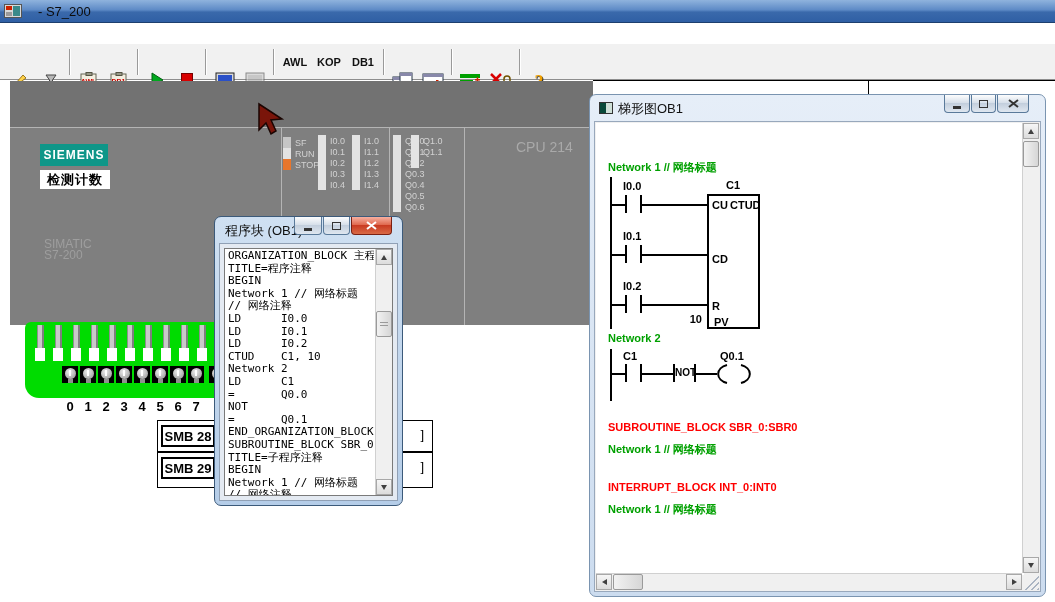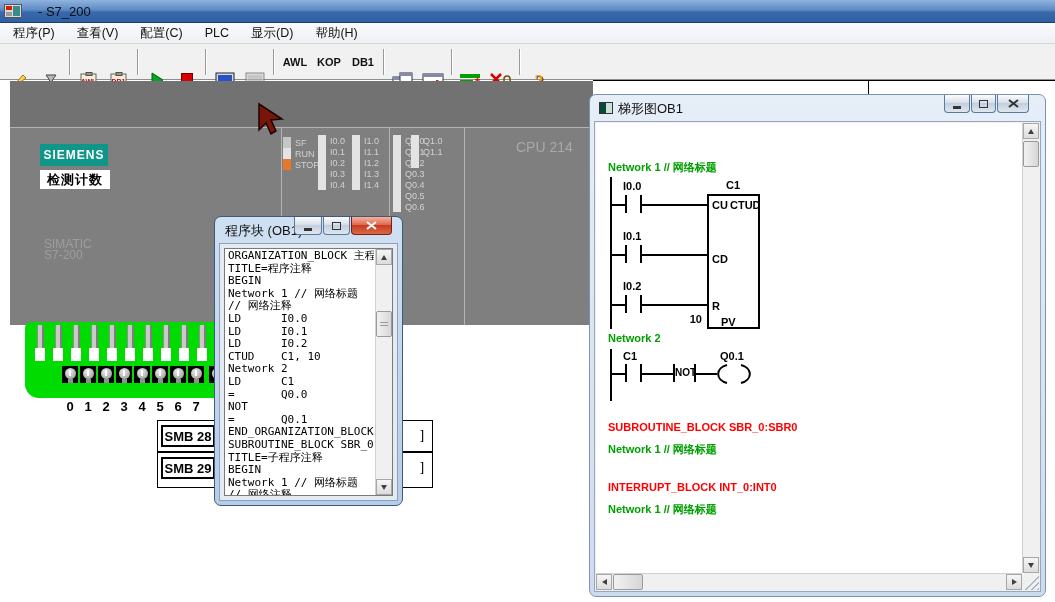--- a/index.html
+++ b/index.html
@@ -132,28 +132,20 @@
   <div class="titlebar">
     <svg width="18" height="15">
       <rect x="0.5" y="0.5" width="17" height="13" fill="#d8d8d8" stroke="#555"></rect>
       <rect x="2" y="2" width="6" height="4" fill="#cc2200"></rect>
       <rect x="9" y="2" width="7" height="10" fill="#3a8a8a"></rect>
       <rect x="2" y="8" width="6" height="4" fill="#9a9a9a"></rect>
     </svg>
     <span class="title">- S7_200</span>
   </div>
 
-  <div class="menubar">
-      <span class="menu-item">程序(P)</span>
-      <span class="menu-item">查看(V)</span>
-      <span class="menu-item">配置(C)</span>
-      <span class="menu-item">PLC</span>
-      <span class="menu-item">显示(D)</span>
-      <span class="menu-item">帮助(H)</span>
-    </div>
 
   <div class="toolbar">
     <div class="tbtn">
       <svg width="24" height="22">
         <rect x="3" y="13" width="18" height="7" fill="#c8c8c8" stroke="#333"></rect>
         <rect x="5" y="15" width="3" height="3" fill="#00a000"></rect>
         <rect x="10" y="14.5" width="9" height="1.5" fill="#00a000"></rect>
         <rect x="10" y="17" width="9" height="1.5" fill="#00a000"></rect>
         <polygon points="6,12 14,3 17,6 9,12" fill="#ffd24a" stroke="#805a00" stroke-width="0.8"></polygon>
       </svg>
@@ -544,21 +536,21 @@
         <div class="tick" style="left:29px;top:172px;"></div>
         <div class="tick" style="left:44px;top:172px;"></div>
         <div class="wire" style="left:46px;top:181px;width:65px;"></div>
 
         <span class="lad-lbl" style="left:124px;top:56px;width:26px;text-align:center;">C1</span>
         <div class="ctr-box">
           <span class="pin" style="left:3px;top:3px;">CU</span>
           <span class="pin" style="left:21px;top:3px;">CTUD</span>
           <span class="pin" style="left:3px;top:57px;">CD</span>
           <span class="pin" style="left:3px;top:104px;">R</span>
-          <span class="pin" style="left:12px;top:120px;">PV</span>
+          <span class="pin" style="left:5px;top:120px;">PV</span>
         </div>
         <span class="lad-lbl" style="left:88px;top:190px;width:18px;text-align:right;">10</span>
 
         <span class="lad-green" style="left:12px;top:209px;">Network 2</span>
 
         <div class="vrail" style="left:14px;top:226px;height:52px;"></div>
         <span class="lad-lbl" style="left:27px;top:227px;">C1</span>
         <span class="lad-lbl" style="left:116px;top:227px;width:40px;text-align:center;">Q0.1</span>
         <div class="wire" style="left:14px;top:250px;width:15px;"></div>
         <div class="tick" style="left:29px;top:241px;"></div>

